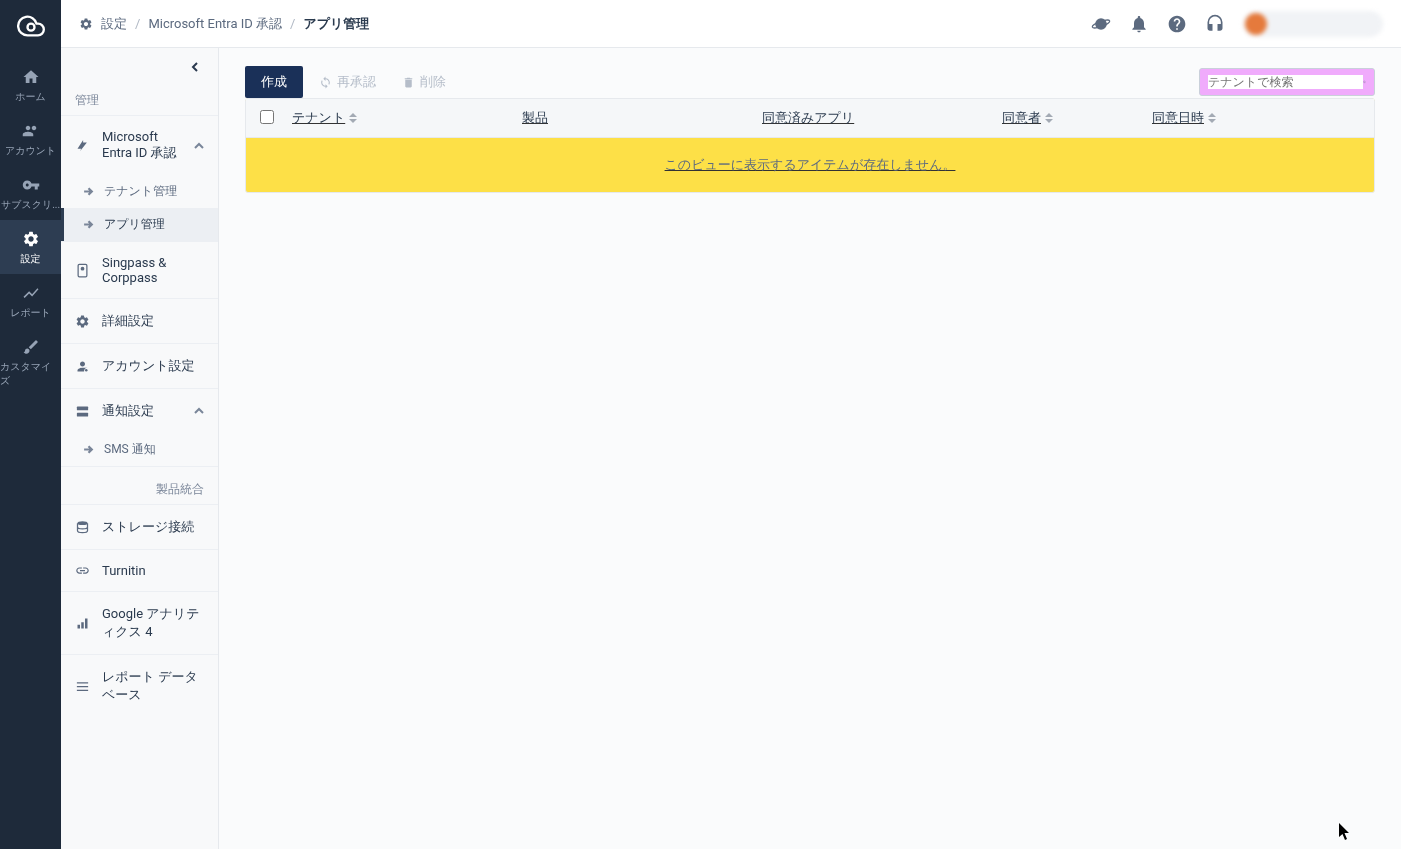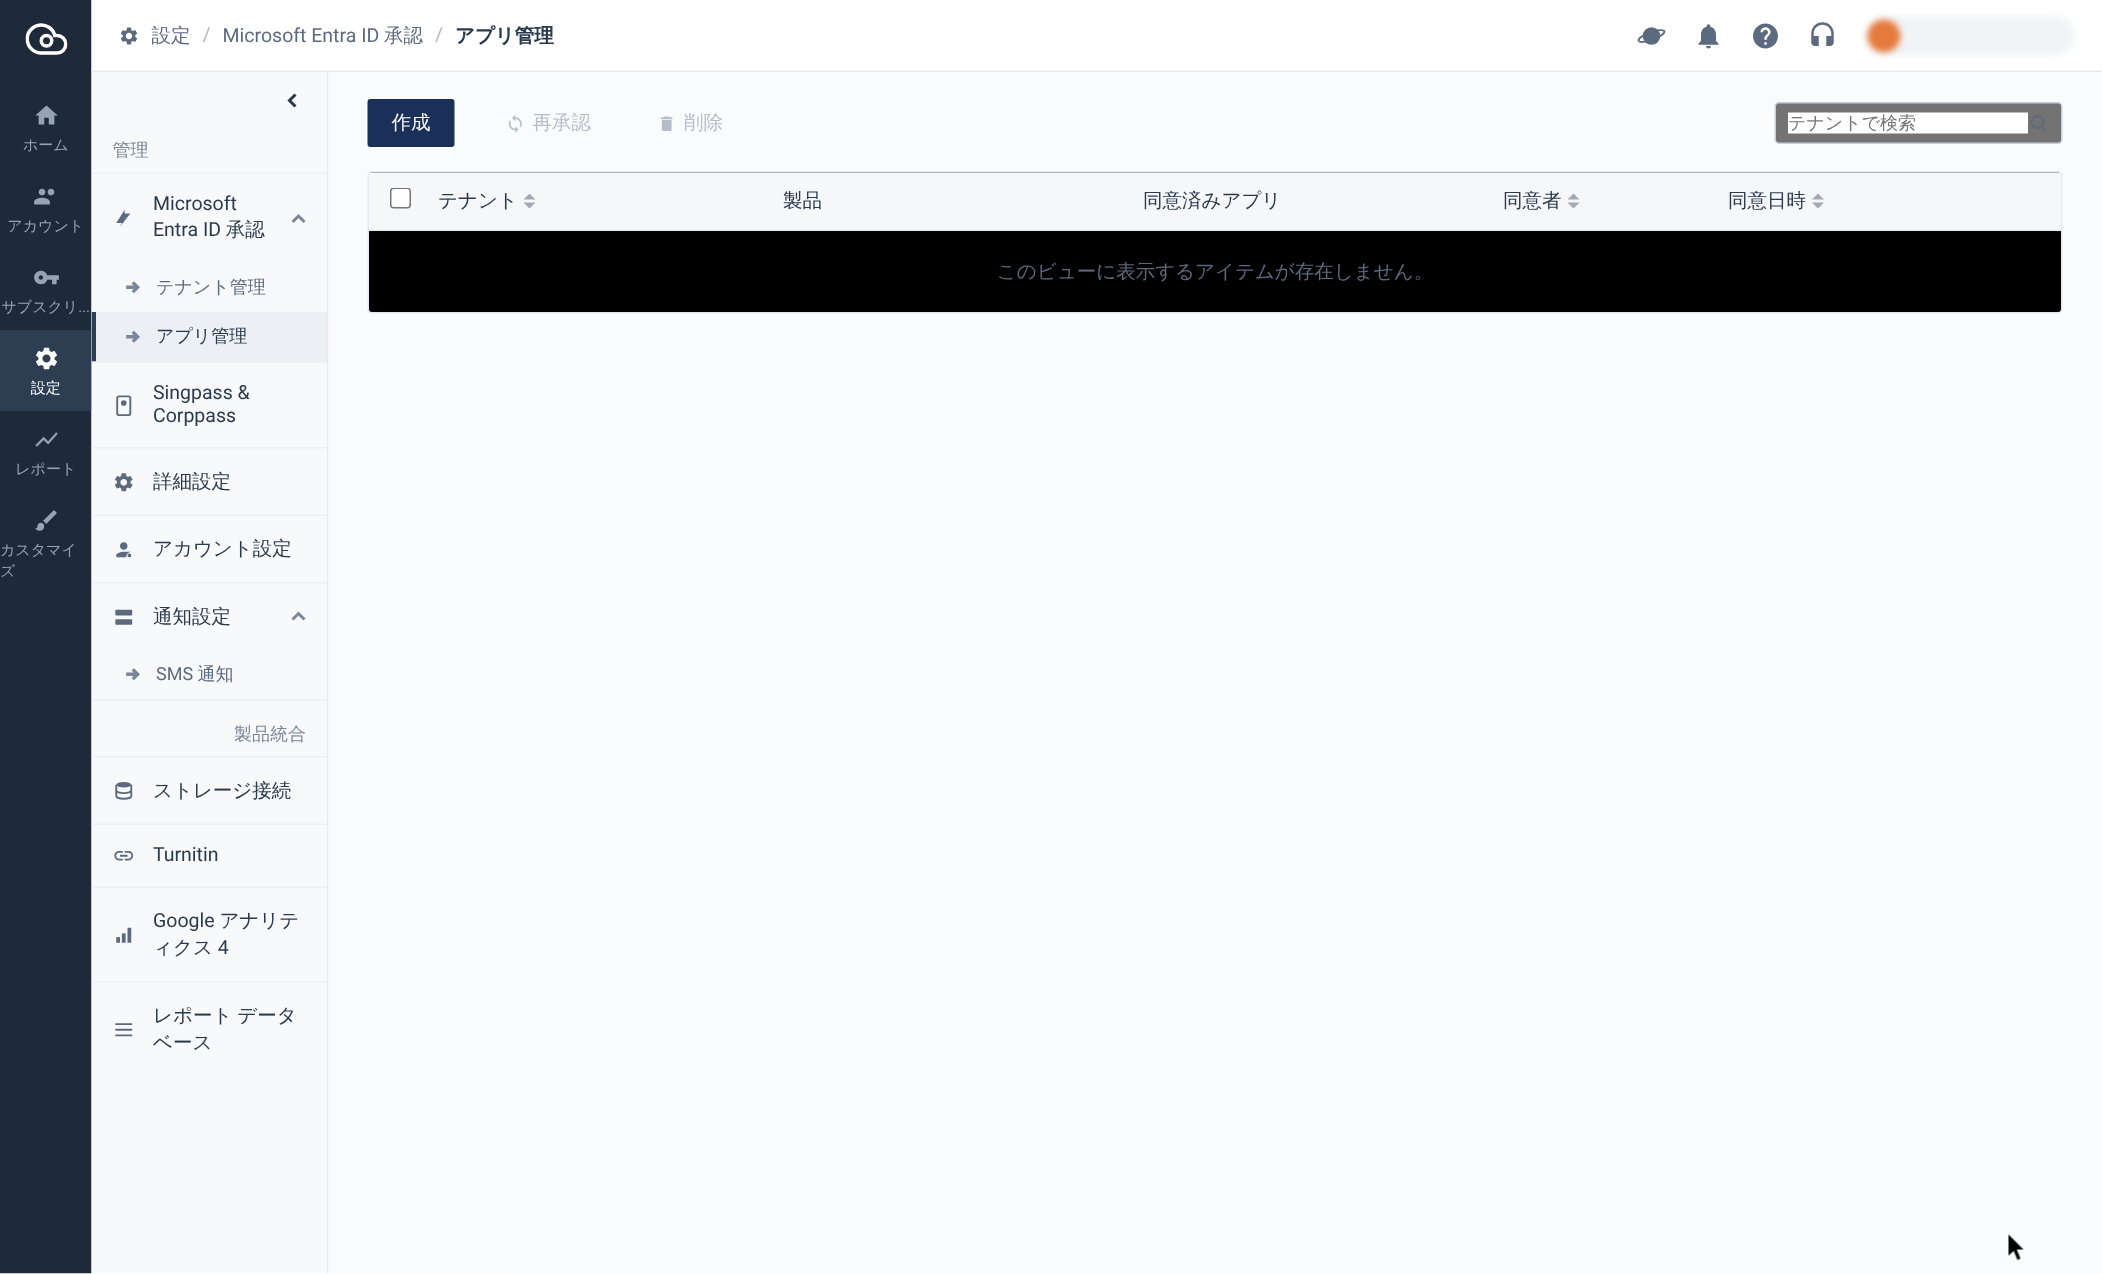--- a/index.html
+++ b/index.html
@@ -126,21 +126,21 @@
     .sidebar-subitem.active {
       background: #eceff3;
       color: #2a3a4e;
       border-left: 3px solid #2d3d52;
       padding-left: 19px;
     }
     .sidebar-subitem svg { width: 11px; height: 11px; color: #7a8699; flex-shrink: 0; }
     
     
     .content { flex: 1; padding: 18px 26px; background: #fafbfc; overflow: auto; }
-    .toolbar { display: flex; align-items: center; gap: 24px; }
+    .toolbar { display: flex; align-items: center; gap: 6px; }
     .btn-primary {
       background: #1a3058;
       color: #fff;
       border: none;
       padding: 7px 16px;
       font-size: 13px;
       cursor: pointer;
       border-radius: 2px;
     }
     .btn-ghost {
@@ -155,38 +155,38 @@
       gap: 5px;
     }
     .btn-ghost svg { width: 13px; height: 13px; }
     .search-box {
       margin-left: auto;
       display: flex;
       align-items: center;
       border: 1px solid #c9d0da;
       border-radius: 3px;
       padding: 0 8px;
-      background: #737373;
-      width: 192px;
+      background: #f0abfc;
+      width: 176px;
       height: 28px;
     }
     .search-box input {
       flex: 1;
       border: none;
       outline: none;
       font-size: 12px;
       color: #5c6a7f;
     }
     .search-box svg { width: 14px; height: 14px; color: #5c6a7f; }
     
     .table-wrap {
-      margin-top: 16px;
       border: 1px solid #e6e9ed;
       border-radius: 3px;
-      background: #000000;
+      background: #fde047;
+      text-decoration: underline;
     }
     .table-head {
       display: flex;
       align-items: center;
       background: #f5f7f9;
       padding: 10px 14px;
       font-size: 13px;
       color: #2a3a4e;
       font-weight: 500;
       border-bottom: 1px solid #e6e9ed;

